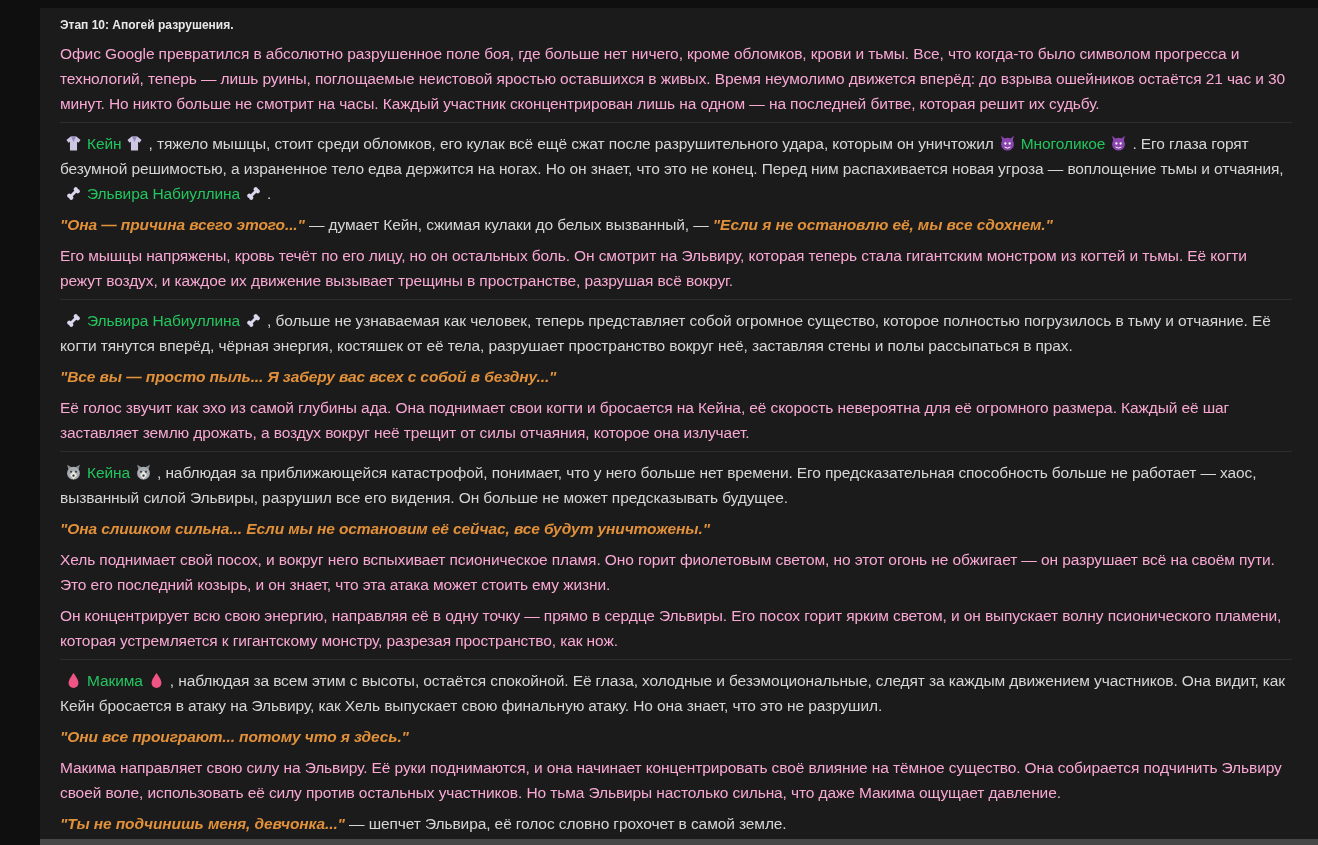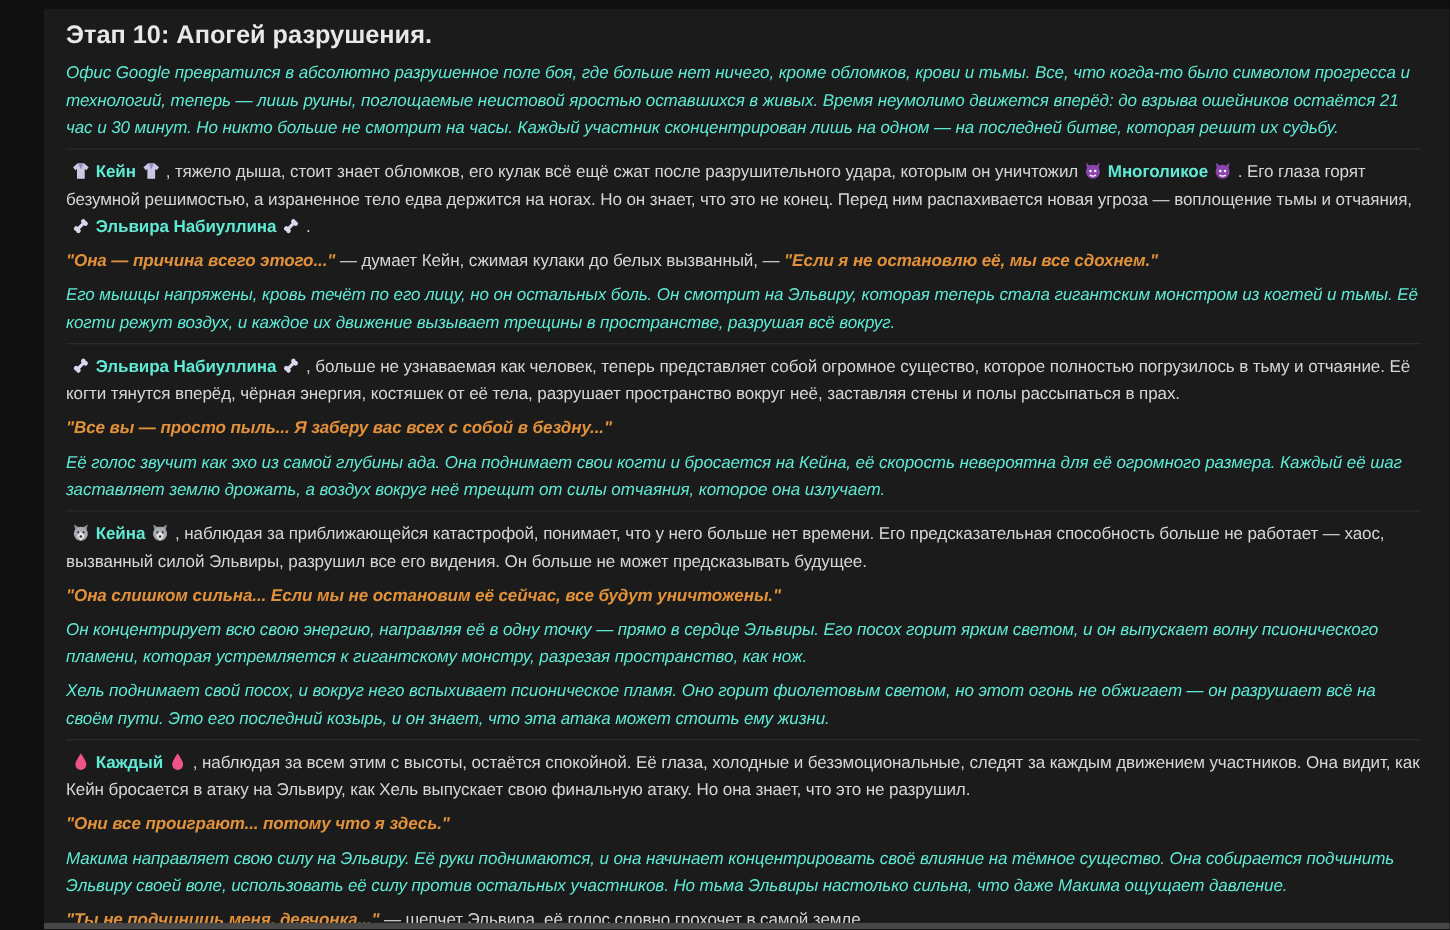--- a/index.html
+++ b/index.html
@@ -1,24 +1,24 @@
 <!DOCTYPE html>
 <html><head>
 <meta charset="utf-8">
 <style>
   html,body{margin:0;padding:0;background:#0f0f0f;}
   .page{position:relative;width:1318px;height:845px;overflow:hidden;background:#0f0f0f;
         font-family:"Liberation Sans","DejaVu Sans",sans-serif;}
   .content{position:absolute;left:40px;top:8px;right:0;bottom:0;background:#1b1b1b;
            padding:10px 26px 0 20px;box-sizing:border-box;}
-  .title{font-size:23px;font-weight:700;color:#e8e8e8;margin:0 0 9px 0;letter-spacing:0;}
+  .title{font-size:12px;font-weight:700;color:#e8e8e8;margin:0 0 9px 0;letter-spacing:0;}
   p{margin:0 0 6px 0;font-size:15.5px;line-height:25px;letter-spacing:-0.1px;}
   p.body{color:#d6d6d6;}
-  p.narration{color:#5eead4;font-style:italic;}
-  span.name{font-weight:700;color:#5eead4;}
+  p.narration{color:#f9a8d4;}
+  span.name{font-weight:400;color:#22c55e;}
   span.quote{color:#e2913a;font-weight:700;font-style:italic;}
   span.text{}
   .divider{height:1px;background:#2e2e2e;margin:5px 0 8px 0;}
   .emoji{display:inline-block;width:17px;height:17px;margin:0 5px;vertical-align:-3px;}
   .emoji svg{display:block;width:17px;height:17px;}
   .bottom-bar{position:absolute;left:40px;right:0;bottom:0;height:6px;background:#474747;}
 </style>
 </head>
 <body>
 
@@ -30,21 +30,21 @@
           <p class="narration"><span class="text">Офис Google превратился в абсолютно разрушенное поле боя, где больше нет ничего, кроме обломков, крови и тьмы. Все, что когда-то было символом прогресса и технологий, теперь — лишь руины, поглощаемые неистовой яростью оставшихся в живых. Время неумолимо движется вперёд: до взрыва ошейников остаётся 21 час и 30 минут. Но никто больше не смотрит на часы. Каждый участник сконцентрирован лишь на одном — на последней битве, которая решит их судьбу.</span></p>
         </div>
         <div class="divider"></div>
         <div>
           <p class="body"><span class="emoji"><svg viewBox="0 0 24 24">
                 <path fill="#cdc7e3" d="M8 2h8l6 5-3 4-2-1.6V22H7V9.4L5 11 2 7z"></path>
                 <path fill="#968cc0" d="M8.5 2 12 10l3.5-8z"></path>
               </svg></span><span class="name">Кейн</span><span class="emoji"><svg viewBox="0 0 24 24">
                 <path fill="#cdc7e3" d="M8 2h8l6 5-3 4-2-1.6V22H7V9.4L5 11 2 7z"></path>
                 <path fill="#968cc0" d="M8.5 2 12 10l3.5-8z"></path>
-              </svg></span><span class="text">, тяжело дыша, стоит знает обломков, его кулак всё ещё сжат после разрушительного удара, которым он уничтожил</span><span class="emoji"><svg viewBox="0 0 24 24">
+              </svg></span><span class="text">, тяжело мышцы, стоит среди обломков, его кулак всё ещё сжат после разрушительного удара, которым он уничтожил</span><span class="emoji"><svg viewBox="0 0 24 24">
                 <path fill="#8a46ae" d="M3 1l6 5-4 4z"></path>
                 <path fill="#8a46ae" d="M21 1l-6 5 4 4z"></path>
                 <circle cx="12" cy="13" r="9" fill="#8a46ae"></circle>
                 <circle cx="9" cy="12" r="1.6" fill="#fff"></circle>
                 <circle cx="15" cy="12" r="1.6" fill="#fff"></circle>
                 <path d="M8 17q4 3 8 0" stroke="#fff" stroke-width="1.4" fill="none"></path>
               </svg></span><span class="name">Многоликое</span><span class="emoji"><svg viewBox="0 0 24 24">
                 <path fill="#8a46ae" d="M3 1l6 5-4 4z"></path>
                 <path fill="#8a46ae" d="M21 1l-6 5 4 4z"></path>
                 <circle cx="12" cy="13" r="9" fill="#8a46ae"></circle>
@@ -106,28 +106,28 @@
               </svg></span><span class="name">Кейна</span><span class="emoji"><svg viewBox="0 0 24 24">
                 <path fill="#888d92" d="M3 1l7 4-4 7z"></path>
                 <path fill="#888d92" d="M21 1l-7 4 4 7z"></path>
                 <circle cx="12" cy="13" r="9" fill="#a6acb2"></circle>
                 <path fill="#e9e7e0" d="M12 10l5 6-5 6-5-6z"></path>
                 <circle cx="8.5" cy="11" r="1.3" fill="#2c2c2c"></circle>
                 <circle cx="15.5" cy="11" r="1.3" fill="#2c2c2c"></circle>
                 <circle cx="12" cy="16.5" r="1.6" fill="#2c2c2c"></circle>
               </svg></span><span class="text">, наблюдая за приближающейся катастрофой, понимает, что у него больше нет времени. Его предсказательная способность больше не работает — хаос, вызванный силой Эльвиры, разрушил все его видения. Он больше не может предсказывать будущее.</span></p>
           <p class="body"><span class="quote">"Она слишком сильна... Если мы не остановим её сейчас, все будут уничтожены."</span></p>
+          <p class="narration"><span class="text">Хель поднимает свой посох, и вокруг него вспыхивает псионическое пламя. Оно горит фиолетовым светом, но этот огонь не обжигает — он разрушает всё на своём пути. Это его последний козырь, и он знает, что эта атака может стоить ему жизни.</span></p>
           <p class="narration"><span class="text">Он концентрирует всю свою энергию, направляя её в одну точку — прямо в сердце Эльвиры. Его посох горит ярким светом, и он выпускает волну псионического пламени, которая устремляется к гигантскому монстру, разрезая пространство, как нож.</span></p>
-          <p class="narration"><span class="text">Хель поднимает свой посох, и вокруг него вспыхивает псионическое пламя. Оно горит фиолетовым светом, но этот огонь не обжигает — он разрушает всё на своём пути. Это его последний козырь, и он знает, что эта атака может стоить ему жизни.</span></p>
         </div>
         <div class="divider"></div>
         <div>
           <p class="body"><span class="emoji"><svg viewBox="0 0 24 24">
                 <path fill="#ee5585" d="M12 1.5C12 1.5 5 10.5 5 15.5a7 7 0 0 0 14 0C19 10.5 12 1.5 12 1.5z"></path>
-              </svg></span><span class="name">Каждый</span><span class="emoji"><svg viewBox="0 0 24 24">
+              </svg></span><span class="name">Макима</span><span class="emoji"><svg viewBox="0 0 24 24">
                 <path fill="#ee5585" d="M12 1.5C12 1.5 5 10.5 5 15.5a7 7 0 0 0 14 0C19 10.5 12 1.5 12 1.5z"></path>
               </svg></span><span class="text">, наблюдая за всем этим с высоты, остаётся спокойной. Её глаза, холодные и безэмоциональные, следят за каждым движением участников. Она видит, как Кейн бросается в атаку на Эльвиру, как Хель выпускает свою финальную атаку. Но она знает, что это не разрушил.</span></p>
           <p class="body"><span class="quote">"Они все проиграют... потому что я здесь."</span></p>
           <p class="narration"><span class="text">Макима направляет свою силу на Эльвиру. Её руки поднимаются, и она начинает концентрировать своё влияние на тёмное существо. Она собирается подчинить Эльвиру своей воле, использовать её силу против остальных участников. Но тьма Эльвиры настолько сильна, что даже Макима ощущает давление.</span></p>
           <p class="body"><span class="quote">"Ты не подчинишь меня, девчонка..."</span><span class="text"> — шепчет Эльвира, её голос словно грохочет в самой земле.</span></p>
         </div>
       </div>
   </div>
   <div class="bottom-bar"></div>
 </div>

